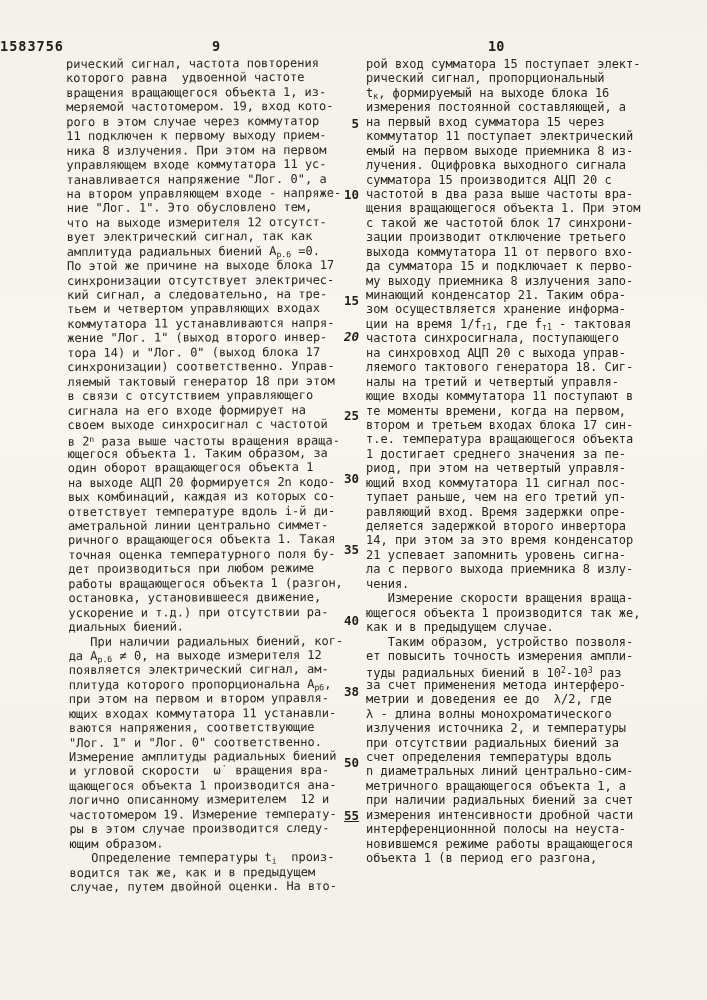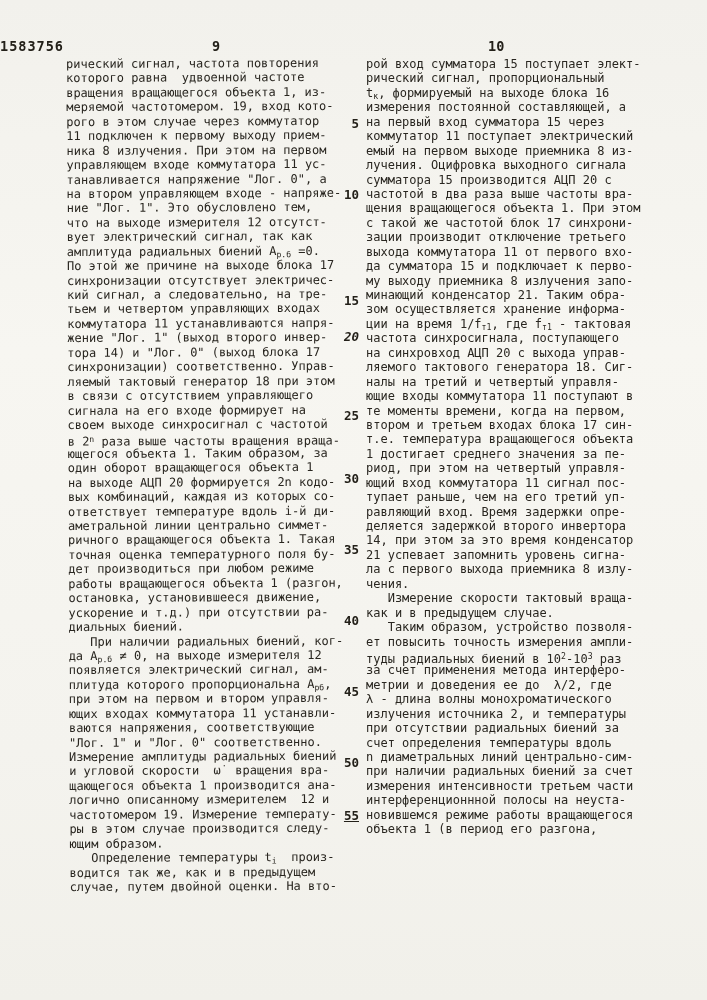--- a/index.html
+++ b/index.html
@@ -109,21 +109,21 @@
     </div>
   <div class="gutter">
       <div class="lnum" style="top: 116px;">5</div>
       <div class="lnum" style="top: 187px;">10</div>
       <div class="lnum" style="top: 258px; margin-top: 35px;">15</div>
       <div class="lnum" style="top: 329px; font-style: italic;">20</div>
       <div class="lnum" style="top: 380px; margin-top: 28px;">25</div>
       <div class="lnum" style="top: 471px;">30</div>
       <div class="lnum" style="top: 542px;">35</div>
       <div class="lnum" style="top: 613px;">40</div>
-      <div class="lnum" style="top: 684px;">45</div>
+      <div class="lnum" style="top: 684px;">38</div>
       <div class="lnum" style="top: 755px; text-align: right;">50</div>
       <div class="lnum" style="top: 808px; text-decoration: underline;">55</div>
     </div>
   <div class="column col-right">
       <div class="tline">рой вход сумматора 15 поступает элект-</div>
       <div class="tline">рический сигнал, пропорциональный</div>
       <div class="tline">t<sub>к</sub>, формируемый на выходе блока 16</div>
       <div class="tline">измерения постоянной составляющей, а</div>
       <div class="tline">на первый вход сумматора 15 через</div>
       <div class="tline">коммутатор 11 поступает электрический</div>
@@ -151,31 +151,33 @@
       <div class="tline">1 достигает среднего значения за пе-</div>
       <div class="tline">риод, при этом на четвертый управля-</div>
       <div class="tline">ющий вход коммутатора 11 сигнал пос-</div>
       <div class="tline">тупает раньше, чем на его третий уп-</div>
       <div class="tline">равляющий вход. Время задержки опре-</div>
       <div class="tline">деляется задержкой второго инвертора</div>
       <div class="tline">14, при этом за это время конденсатор</div>
       <div class="tline">21 успевает запомнить уровень сигна-</div>
       <div class="tline">ла с первого выхода приемника 8 излу-</div>
       <div class="tline">чения.</div>
-      <div class="tline">   Измерение скорости тактовый враща-</div>
+      <div class="tline">   Измерение скорости вращения враща-</div>
+      <div class="tline">ющегося объекта 1 производится так же,</div>
       <div class="tline">как и в предыдущем случае.</div>
       <div class="tline">   Таким образом, устройство позволя-</div>
       <div class="tline">ет повысить точность измерения ампли-</div>
       <div class="tline">туды радиальных биений в 10<sup>2</sup>-10<sup>3</sup> раз</div>
       <div class="tline">за счет применения метода интерферо-</div>
       <div class="tline">метрии и доведения ее до  λ/2, где</div>
       <div class="tline">λ - длина волны монохроматического</div>
       <div class="tline">излучения источника 2, и температуры</div>
       <div class="tline">при отсутствии радиальных биений за</div>
       <div class="tline">счет определения температуры вдоль</div>
       <div class="tline">n диаметральных линий центрально-сим-</div>
+      <div class="tline">метричного вращающегося объекта 1, а</div>
       <div class="tline">при наличии радиальных биений за счет</div>
-      <div class="tline">измерения интенсивности третьем части</div>
+      <div class="tline">измерения интенсивности дробной части</div>
       <div class="tline">интерференционнной полосы на неуста-</div>
       <div class="tline">новившемся режиме работы вращающегося</div>
       <div class="tline">объекта 1 (в период его разгона,</div>
     </div>
 </div>
 
 </body></html>

